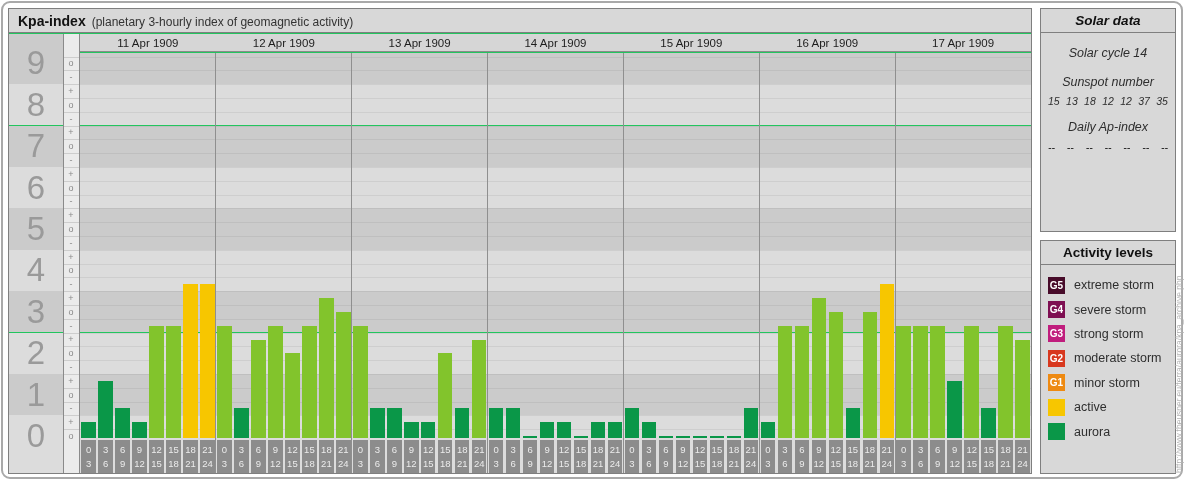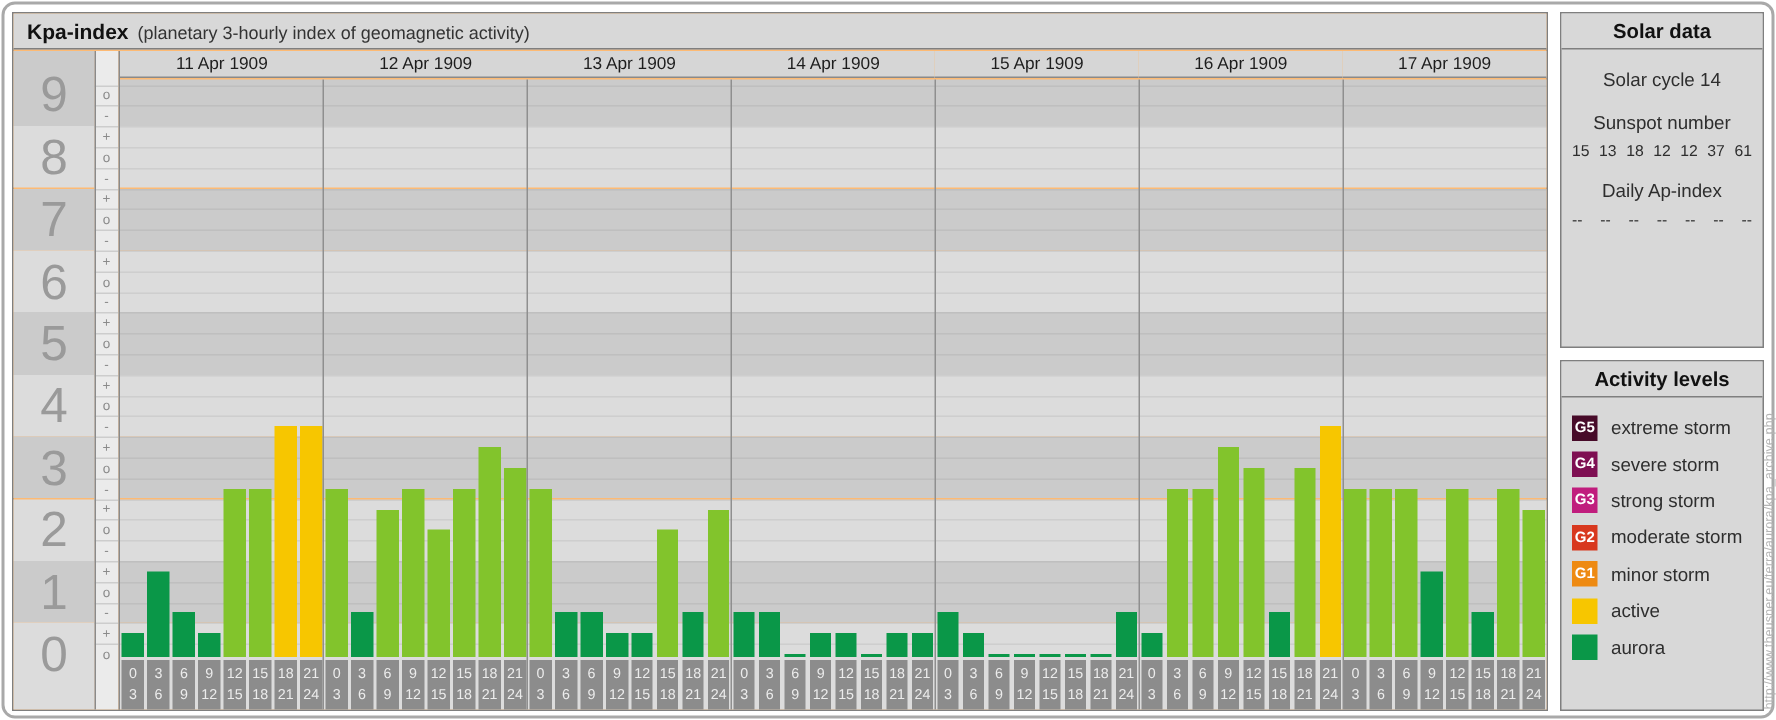--- a/index.html
+++ b/index.html
@@ -1,21 +1,21 @@
 <!DOCTYPE html>
 <html><head>
 <meta charset="utf-8">
 <style>
   html,body{margin:0;padding:0;background:#ffffff;}
   body{font-family:"Liberation Sans","DejaVu Sans",sans-serif;}
   #canvas{position:relative;width:1184px;height:480px;background:#fff;overflow:hidden;}
   #outer-frame{position:absolute;left:1px;top:1px;width:1178px;height:474px;border:2px solid #a9a9a9;border-radius:9px;}
 
   
-  #chart-panel{position:absolute;left:8px;top:8px;width:1024px;height:466px;border:1px solid #7f7f7f;background:#fdba74;box-sizing:border-box;}
+  #chart-panel{position:absolute;left:8px;top:8px;width:1024px;height:466px;border:1px solid #7f7f7f;background:#22c55e;box-sizing:border-box;}
   #title-bar{position:absolute;left:0;top:0;width:100%;height:24px;background:#d8d8d8;border-bottom:1px solid #7f7f7f;box-sizing:border-box;line-height:24px;padding-left:9px;white-space:nowrap;}
   #title-bar .t-main{font-weight:bold;font-size:14px;color:#111;}
   #title-bar .t-sub{font-size:12px;color:#333;margin-left:6px;}
   #chart-region{position:absolute;left:0;top:25px;width:1022px;height:439px;}
   .band-light{background:#dcdcdc;}
   .band-dark{background:#cbcbcb;}
   #axis-num{position:absolute;left:0;top:0;width:54px;height:439px;}
   #axis-sub{position:absolute;left:54px;top:0;width:16px;height:439px;background:#ebebeb;}
   .vline{position:absolute;top:0;width:1px;height:439px;background:#8a8a8a;}
   #plot{position:absolute;left:71px;top:0;width:951px;height:439px;border-radius:27px;}
@@ -25,21 +25,21 @@
   .subline{position:absolute;left:0;width:16px;height:1px;background:#cdcdcd;}
   .gridline{position:absolute;left:0;width:100%;height:1px;background:rgba(90,90,90,0.10);}
   .day-header{position:absolute;top:0;height:18px;border-bottom:1px solid #8a8a8a;background:#d6d6d6;text-align:center;font-size:11.5px;color:#1d1d1d;line-height:18px;box-sizing:border-box;}
   .day-line{position:absolute;top:19px;width:1px;background:#8f8f8f;}
   .kp-bar{position:absolute;}
   .hour-box{position:absolute;background:#8c8c8c;color:#ececec;font-size:9.5px;line-height:1.45;text-align:center;}
 
   
   .side-panel{position:absolute;left:1040px;width:136px;border:1px solid #7f7f7f;background:#d8d8d8;box-sizing:border-box;}
   .side-header{height:23px;border-bottom:1px solid #7f7f7f;text-align:center;font-weight:bold;font-size:13.5px;color:#111;line-height:23px;background:#d8d8d8;}
-  #solar-panel{top:8px;height:224px;}
+  #solar-panel{top:8px;height:224px;font-style:italic;}
   #activity-panel{top:240px;height:234px;}
   .solar-line{text-align:center;font-size:12.5px;color:#2e2e2e;margin-top:13px;line-height:1.25;padding:0 6px;}
   .num-row{display:flex;justify-content:space-between;padding:0 7px;margin-top:5px;font-size:10.5px;color:#2e2e2e;}
   .credit{text-align:center;font-size:9px;color:#2e2e2e;margin-top:14px;line-height:1.3;}
   .legend-row{display:flex;align-items:center;height:24.4px;padding-left:7px;}
   .legend-badge{width:17px;height:17px;flex:0 0 17px;display:flex;align-items:center;justify-content:center;color:#fff;font-weight:bold;font-size:10px;}
   .legend-label{margin-left:9px;font-size:12.5px;color:#2e2e2e;}
   #watermark{position:absolute;left:1174px;top:243px;height:230px;width:10px;writing-mode:vertical-rl;transform:rotate(180deg);font-size:8.5px;color:#b5b5b5;white-space:nowrap;}
 </style>
 </head>
@@ -485,21 +485,21 @@
     <div class="side-header">Solar data</div>
     <div class="solar-line">Solar cycle 14</div>
     <div class="solar-line">Sunspot number</div>
     <div class="num-row" id="sunspot-row">
         <span>15</span>
         <span>13</span>
         <span>18</span>
         <span>12</span>
         <span>12</span>
         <span>37</span>
-        <span>61</span>
+        <span>35</span>
       </div>
     <div class="solar-line">Daily Ap-index</div>
     <div class="num-row" id="ap-row">
         <span>--</span>
         <span>--</span>
         <span>--</span>
         <span>--</span>
         <span>--</span>
         <span>--</span>
         <span>--</span>

